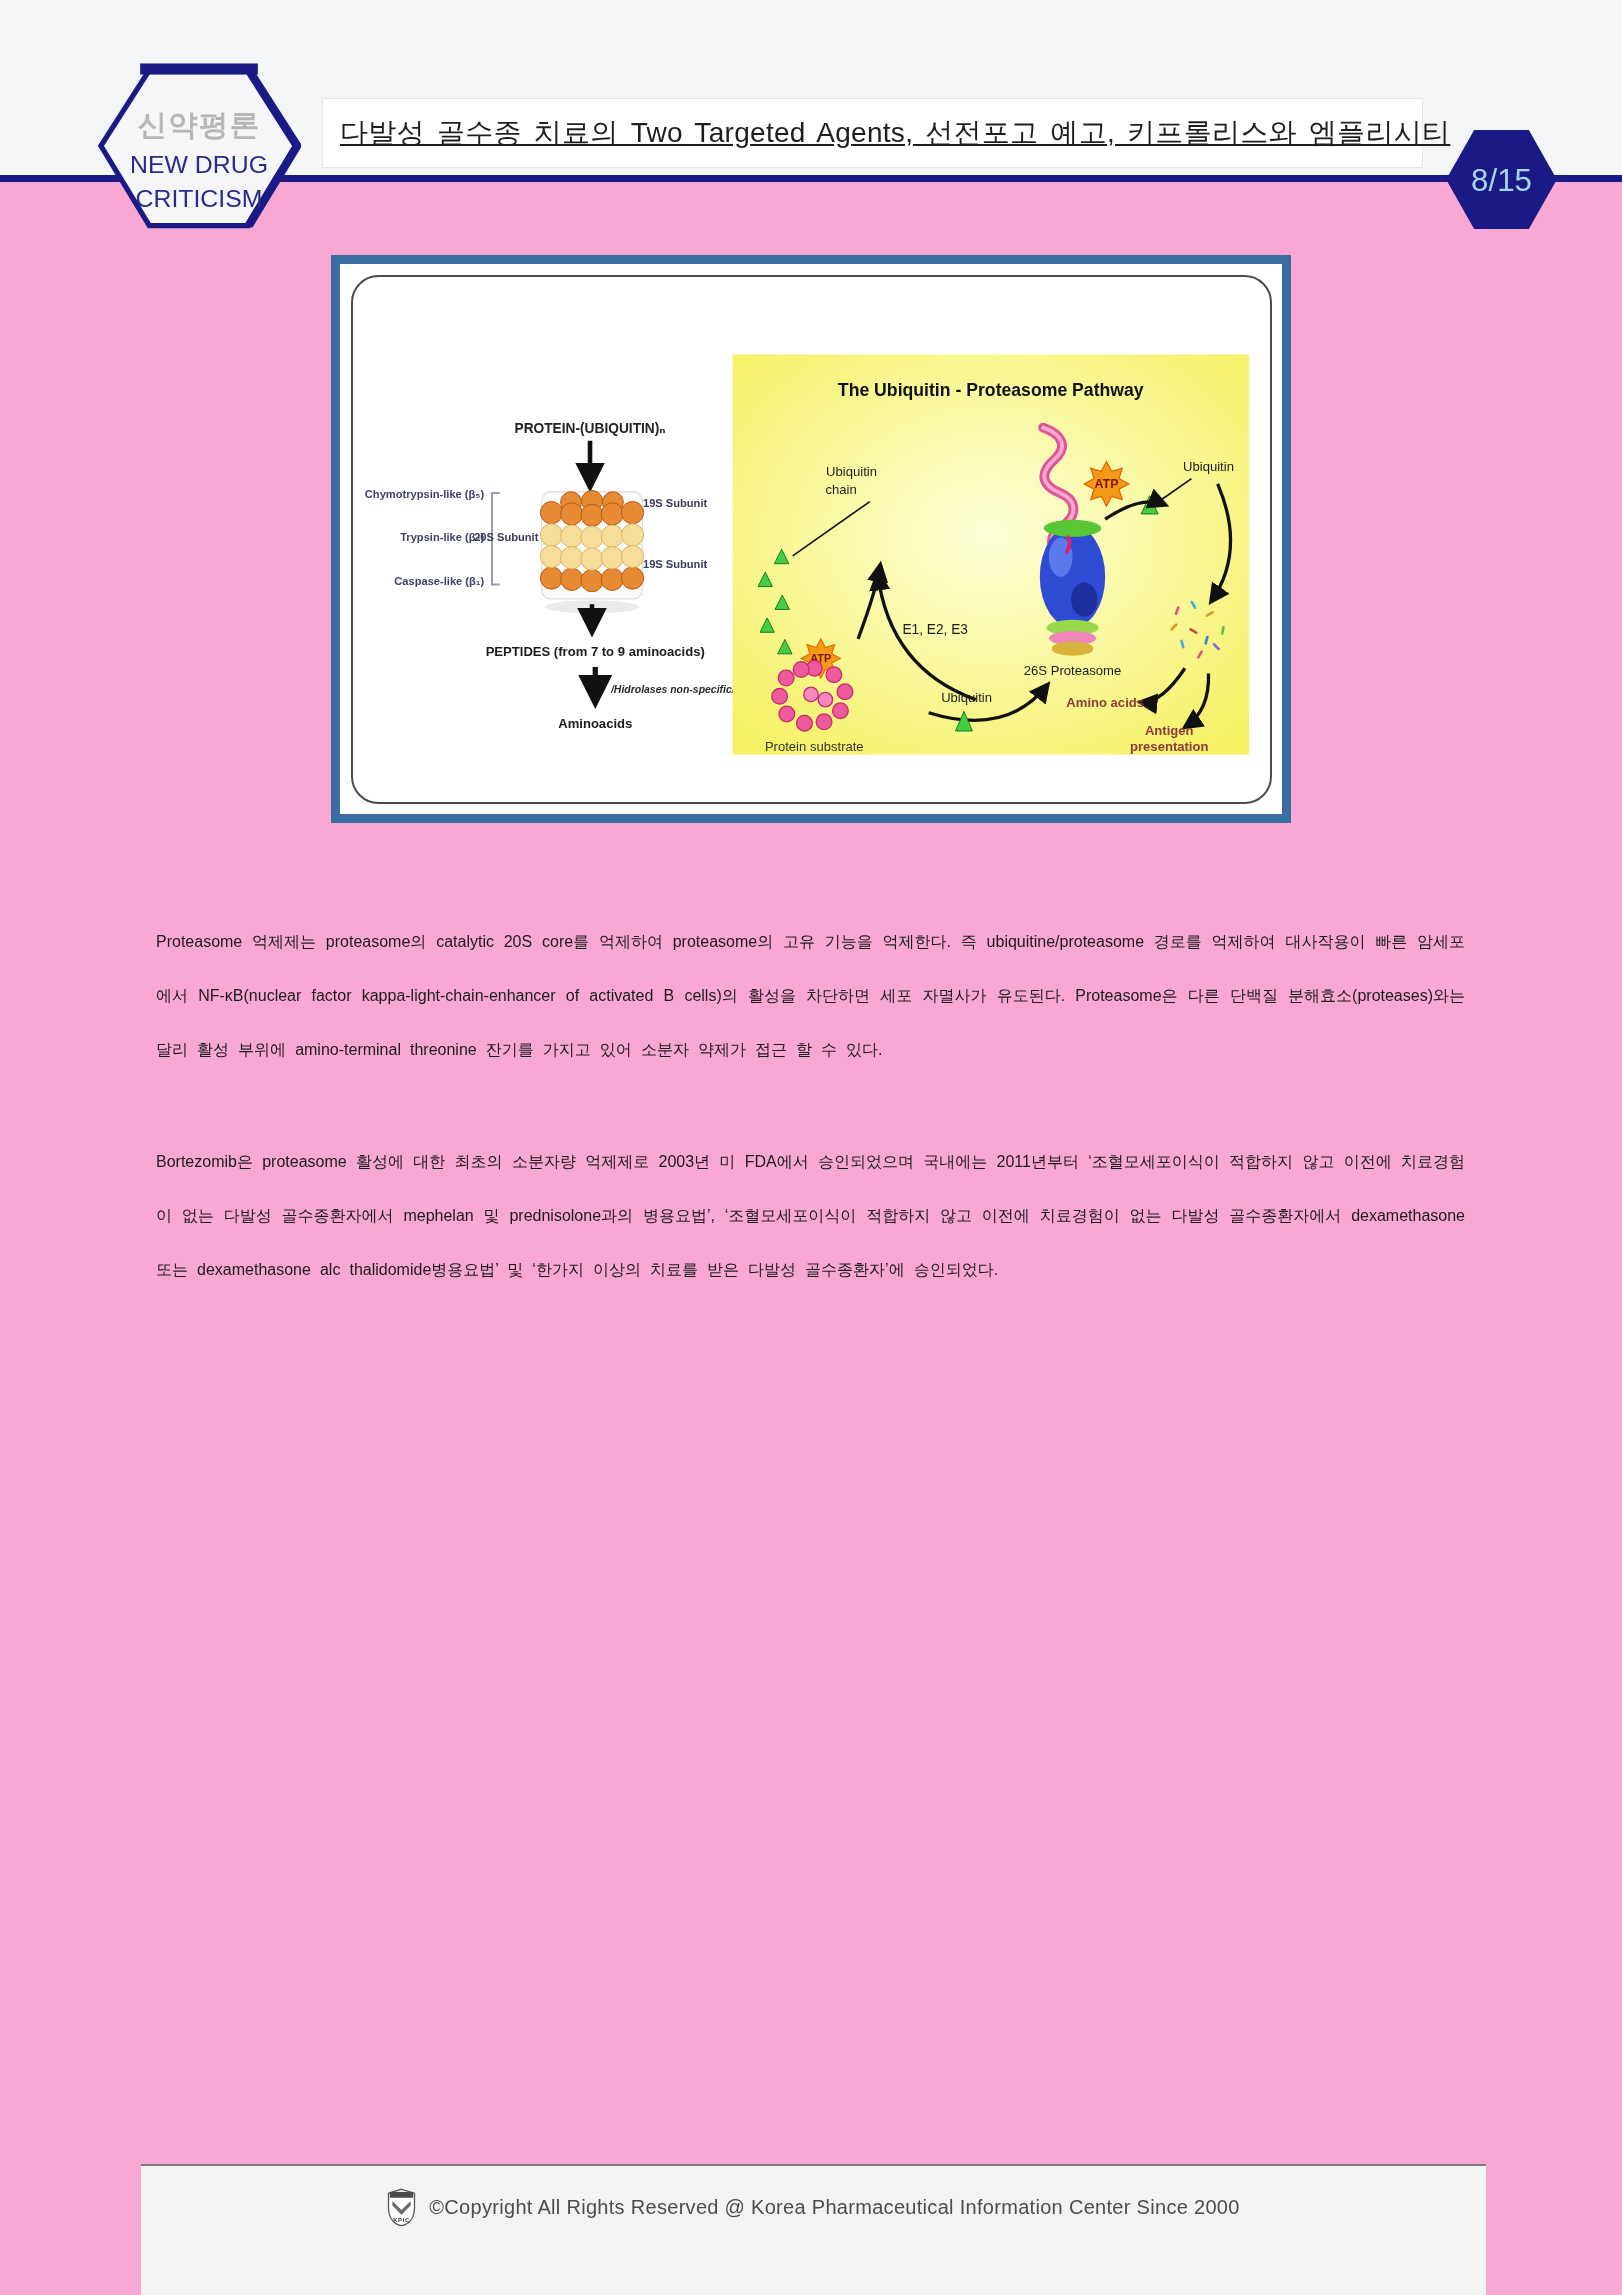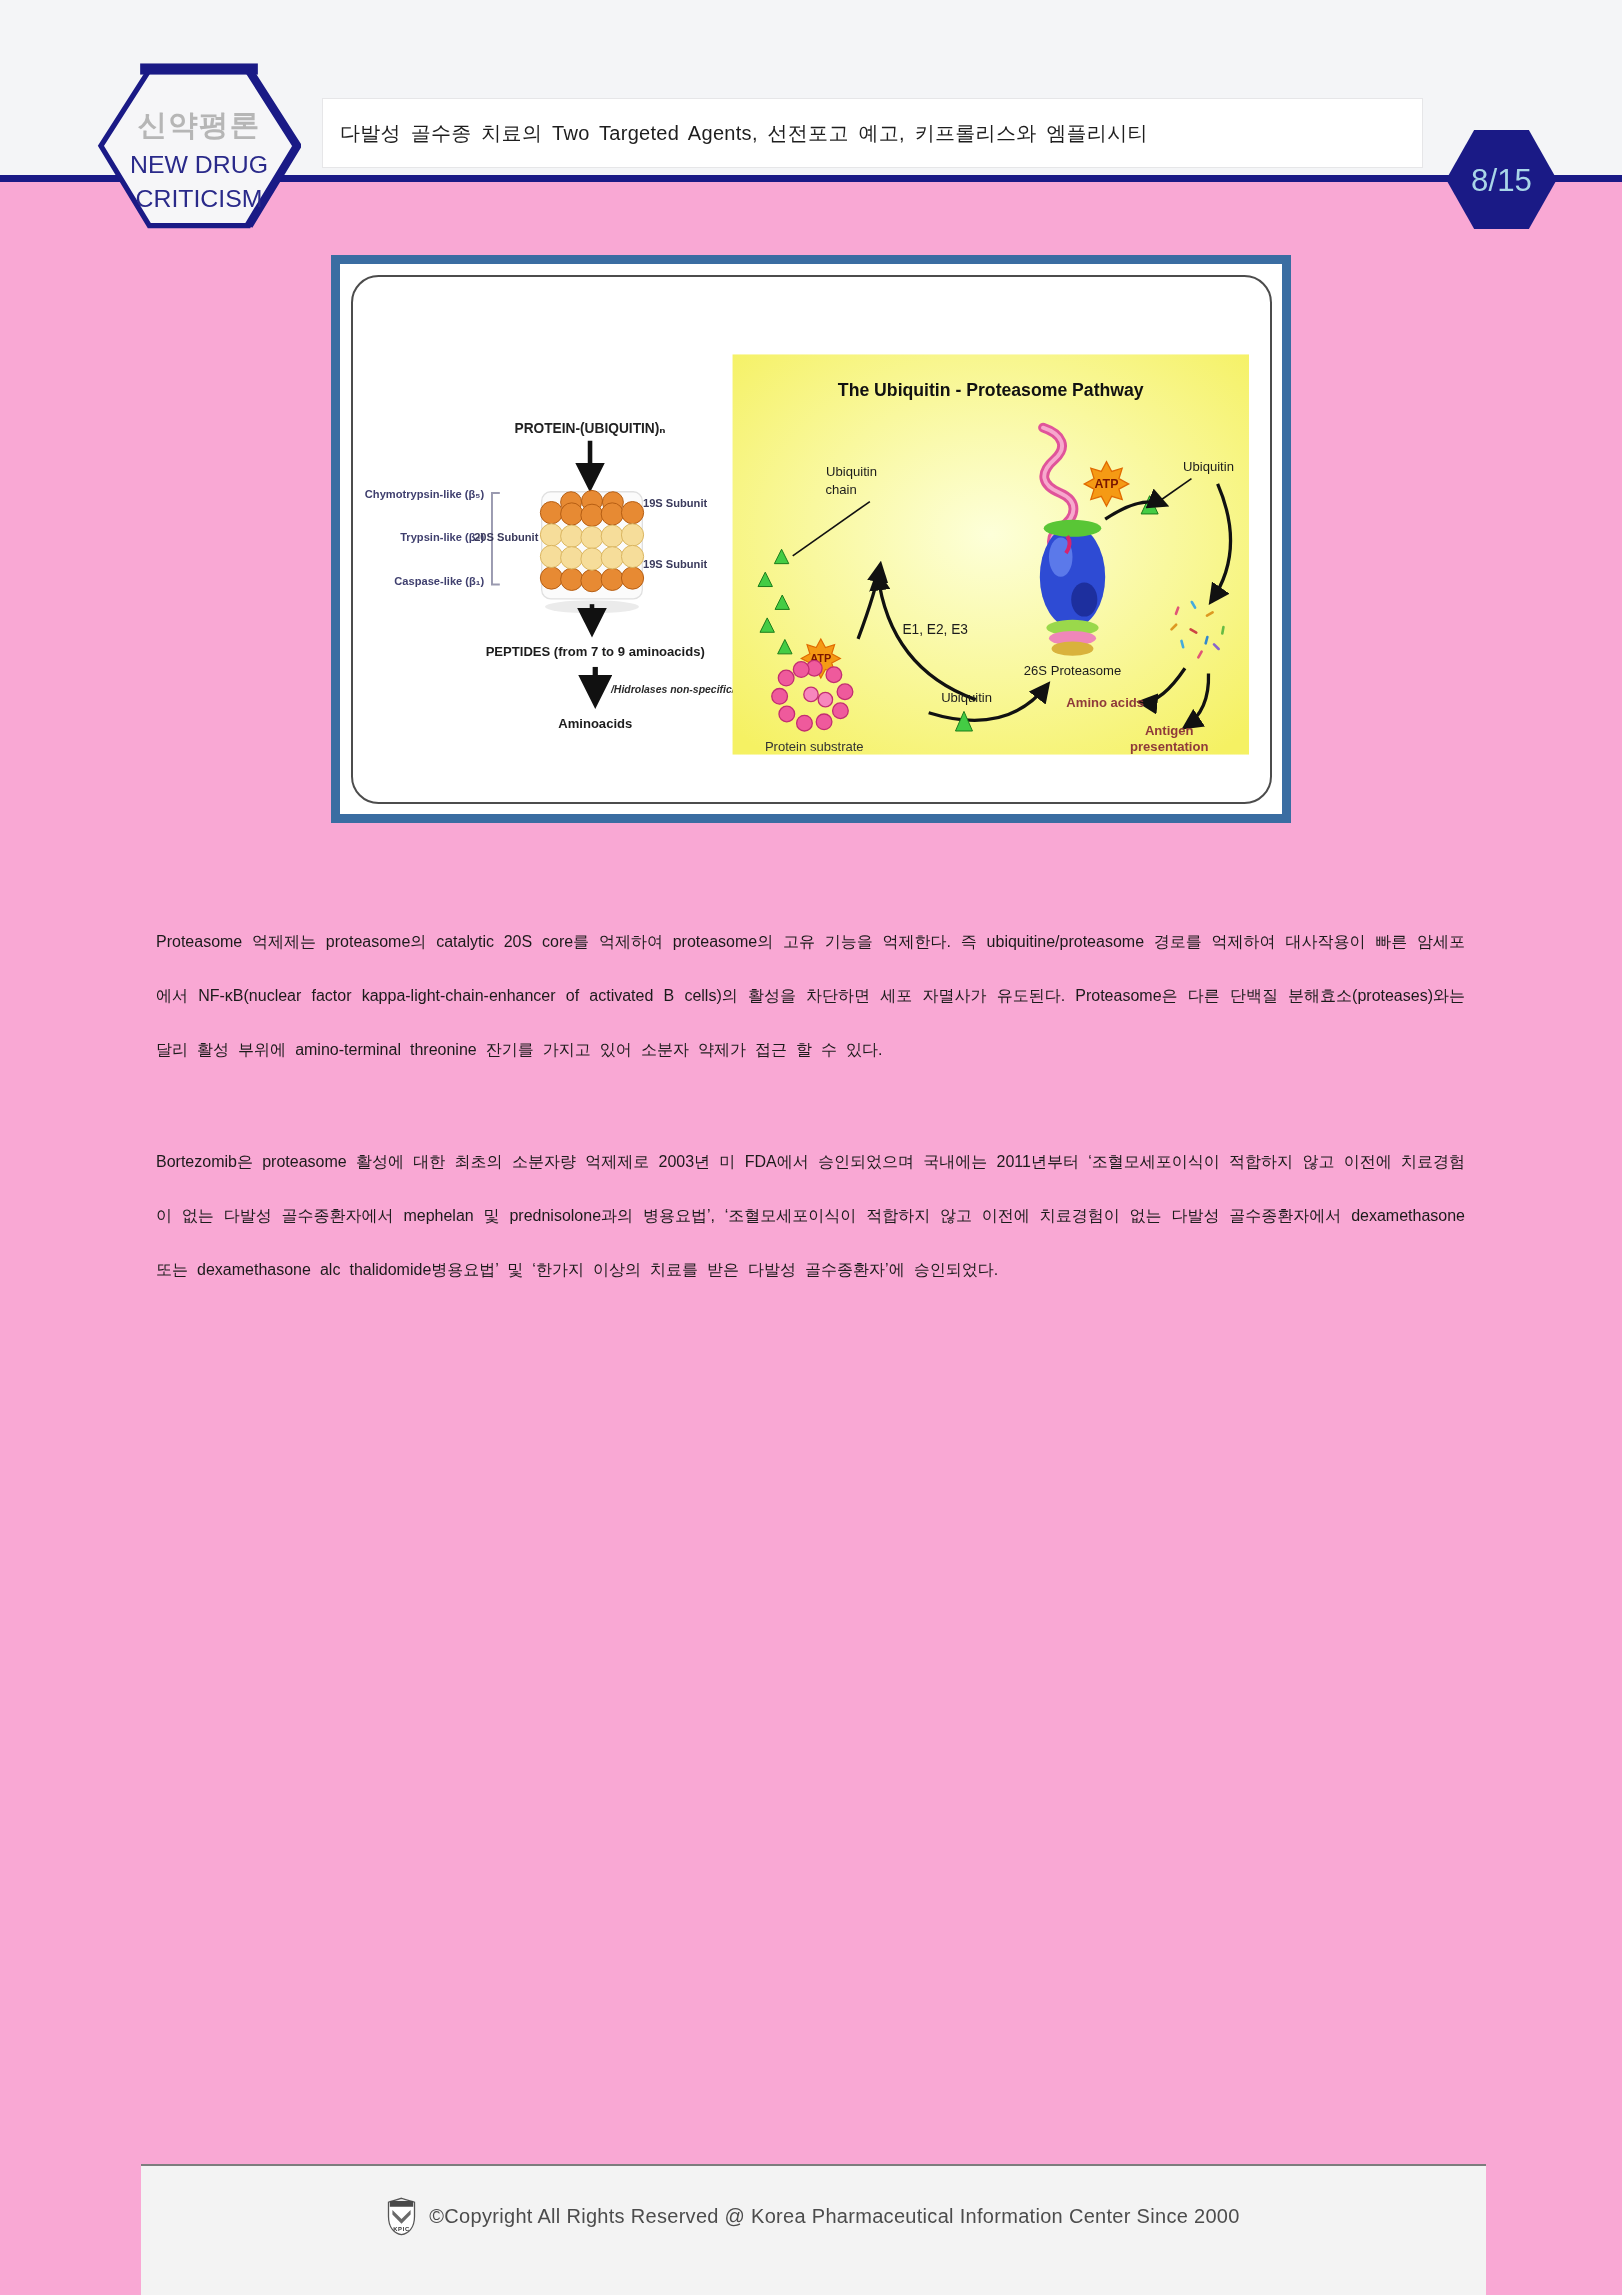--- a/index.html
+++ b/index.html
@@ -5,21 +5,21 @@
   html,body{margin:0;padding:0;}
   body{font-family:"Liberation Sans","DejaVu Sans",sans-serif;background:#ffffff;}
   .page{position:relative;width:1623px;height:2295px;background:#f9a8d4;overflow:hidden;}
 
   
   .header-band{position:absolute;left:0;top:0;width:1623px;height:175px;background:#f4f5f7;}
   .navy-line{position:absolute;left:0;top:175px;width:1623px;height:6.5px;background:#1a1a86;z-index:1;}
   .logo-badge{position:absolute;left:97px;top:58px;width:204px;height:177px;z-index:3;}
   .title-box{position:absolute;left:322px;top:98px;width:1099px;height:68px;background:#ffffff;
              border:0.7px solid #e6e6e8;z-index:2;display:flex;align-items:center;}
-  .title-box span{font-size:20px;color:#1e1e1e;padding:0 17px;white-space:nowrap;letter-spacing:0.3px;word-spacing:3.9px;}
+  .title-box span{font-size:28px;color:#1e1e1e;padding:0 17px;white-space:nowrap;letter-spacing:0.3px;word-spacing:3.9px;text-decoration:underline;}
   .page-badge{position:absolute;left:1446px;top:130px;width:111px;height:70px;z-index:3;}
   .page-badge svg{display:block;}
 
   
   .figure-frame{position:absolute;left:331px;top:255px;width:942px;height:550px;
                 border:9.2px solid #3a6da2;background:#ffffff;}
   .figure-inner-line{position:absolute;left:10.5px;top:10.5px;right:10.5px;bottom:10.5px;
                 border:2px solid #4c4c4c;border-radius:27.5px;}
   .figure-svg{position:absolute;left:13px;top:11.8px;}
 
@@ -27,21 +27,21 @@
            font-size:23.6px;color:#222;word-spacing:5.2px;}
 
   
   .content{position:absolute;left:156px;top:915px;width:1315px;}
   .content p{margin:0 6px 58px 0;font-size:16px;line-height:54px;color:#1b1b1b;
              text-align:justify;text-justify:inter-word;word-spacing:4.6px;}
 
   
   .footer{position:absolute;left:141px;top:2164px;width:1345px;height:132px;
           background:#f3f3f3;border-top:2px solid #7d7d7d;}
-  .footer-row{display:flex;align-items:center;justify-content:center;margin-top:31px;gap:13px;}
+  .footer-row{display:flex;align-items:center;justify-content:center;margin-top:22px;gap:13px;}
   .footer-row .copy{font-size:20px;color:#4c4c4c;letter-spacing:0.3px;}
 
   text{font-family:"Liberation Sans","DejaVu Sans",sans-serif;}
 </style>
 </head>
 <body>
 
 <div class="page">
 
   <div class="header-band"></div>

